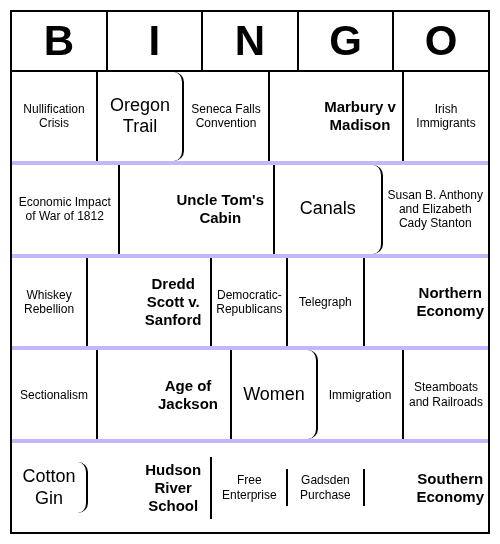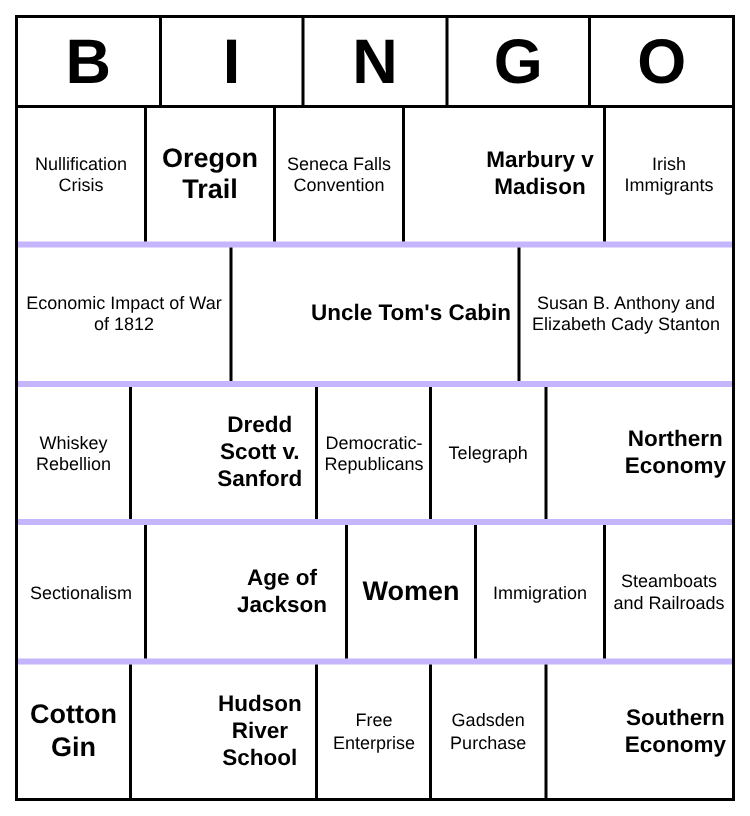--- a/index.html
+++ b/index.html
@@ -53,41 +53,43 @@
     }
 
     .bingo-row {
       display: flex;
       flex: 1;
       border-bottom: 4px solid #c4b5fd;
     }
 
     .bingo-row:last-child {
       border-bottom: none;
+      align-items: center;
     }
 
     .bingo-cell {
       flex: 1;
       display: flex;
       justify-content: center;
       align-items: center;
       text-align: center;
       border-right: 2px solid #000;
       padding: 4px;
       font-size: 12px;
       line-height: 1.2;
     }
 
     .bingo-cell:last-child {
       border-right: none;
     }
 
     .bingo-cell.large-text {
       font-size: 18px;
-      font-weight: bold;
+      font-weight: normal;
+      border-radius: 10px;
     }
 
     .bingo-cell.medium-text {
       font-size: 15px;
       font-weight: bold;
       margin-left: 48px;
     }
   </style>
 </head>
 <body>
@@ -104,20 +106,21 @@
   <div class="bingo-row">
         <div class="bingo-cell">Nullification Crisis</div>
         <div class="bingo-cell large-text">Oregon Trail</div>
         <div class="bingo-cell">Seneca Falls Convention</div>
         <div class="bingo-cell medium-text">Marbury v Madison</div>
         <div class="bingo-cell">Irish Immigrants</div>
       </div>
       <div class="bingo-row">
         <div class="bingo-cell">Economic Impact of War of 1812</div>
         <div class="bingo-cell medium-text">Uncle Tom's Cabin</div>
+        <div class="bingo-cell large-text">Canals</div>
         <div class="bingo-cell">Susan B. Anthony and Elizabeth Cady Stanton</div>
       </div>
       <div class="bingo-row">
         <div class="bingo-cell">Whiskey Rebellion</div>
         <div class="bingo-cell medium-text">Dredd Scott v. Sanford</div>
         <div class="bingo-cell">Democratic-Republicans</div>
         <div class="bingo-cell">Telegraph</div>
         <div class="bingo-cell medium-text">Northern Economy</div>
       </div>
       <div class="bingo-row">

